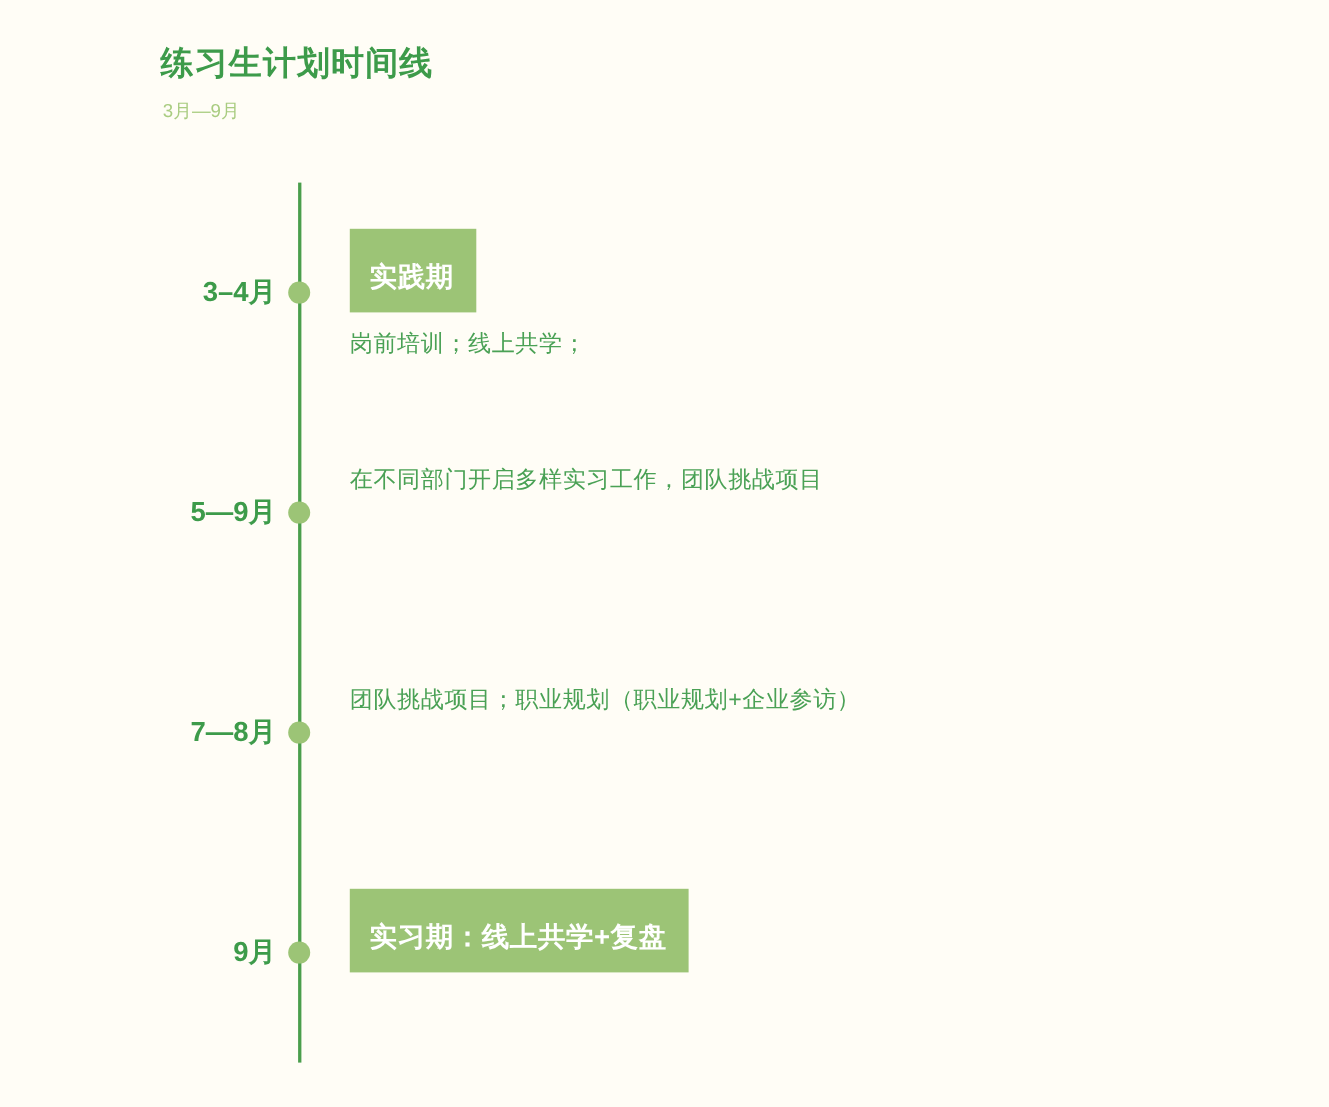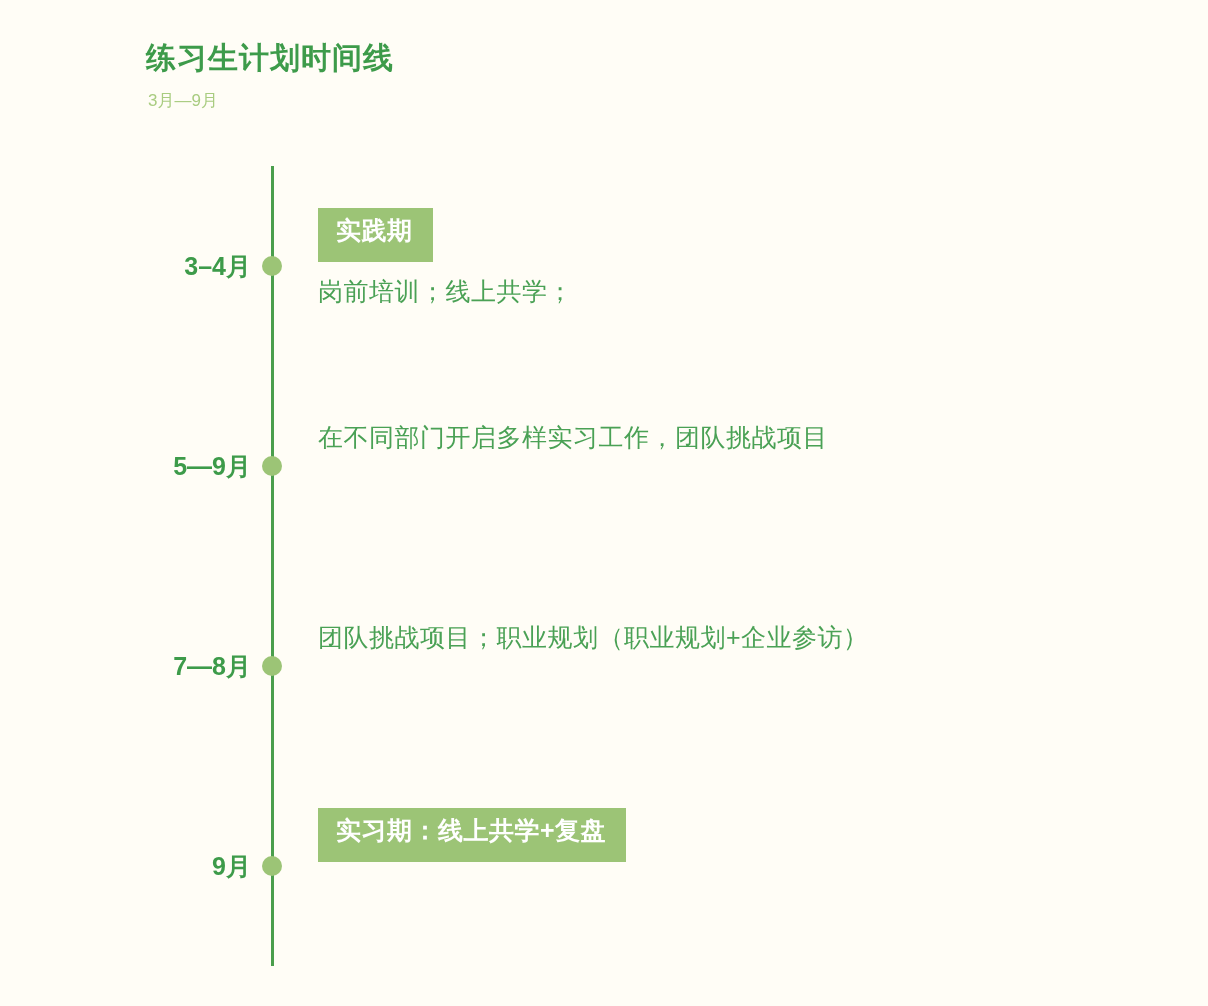--- a/index.html
+++ b/index.html
@@ -94,27 +94,27 @@
     width: 860px;
   }
 
   .entry-badge {
     display: inline-block;
     background: #9cc476;
     color: #ffffff;
     font-size: 25px;
     font-weight: bold;
     line-height: 30px;
-    padding: 7px 20px 17px 18px;
+    padding: 29px 20px 17px 18px;
     white-space: nowrap;
     letter-spacing: 0.5px;
   }
 
   .entry-desc {
-    font-size: 25px;
+    font-size: 21px;
     font-weight: normal;
     color: #4aa155;
     line-height: 34px;
     margin-top: 12px;
     white-space: nowrap;
     letter-spacing: 0.5px;
   }
 </style>
 </head>
 <body>

